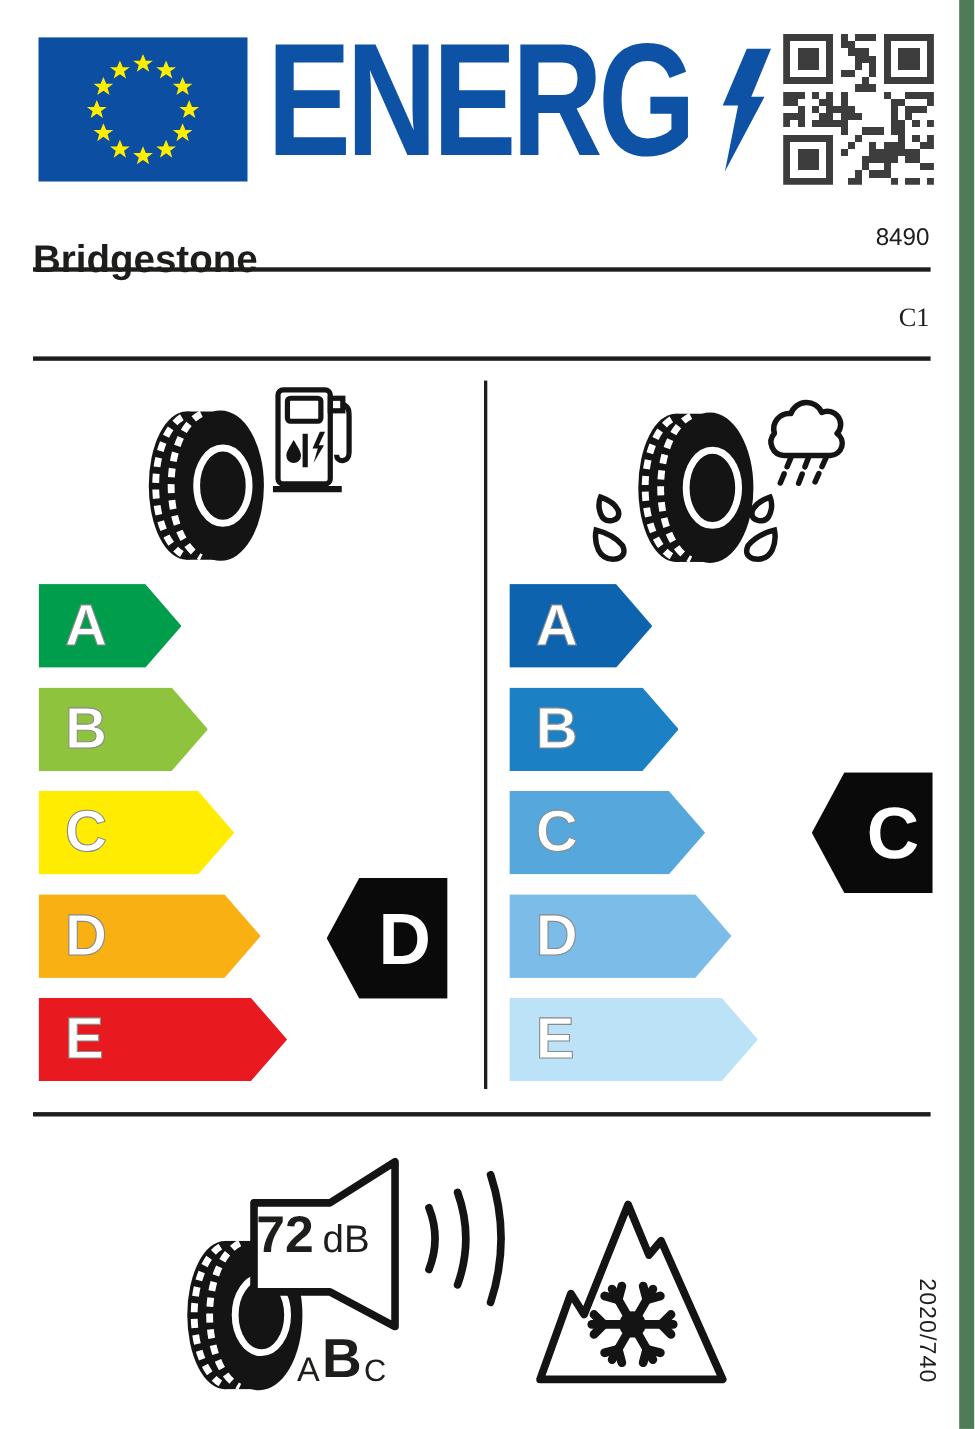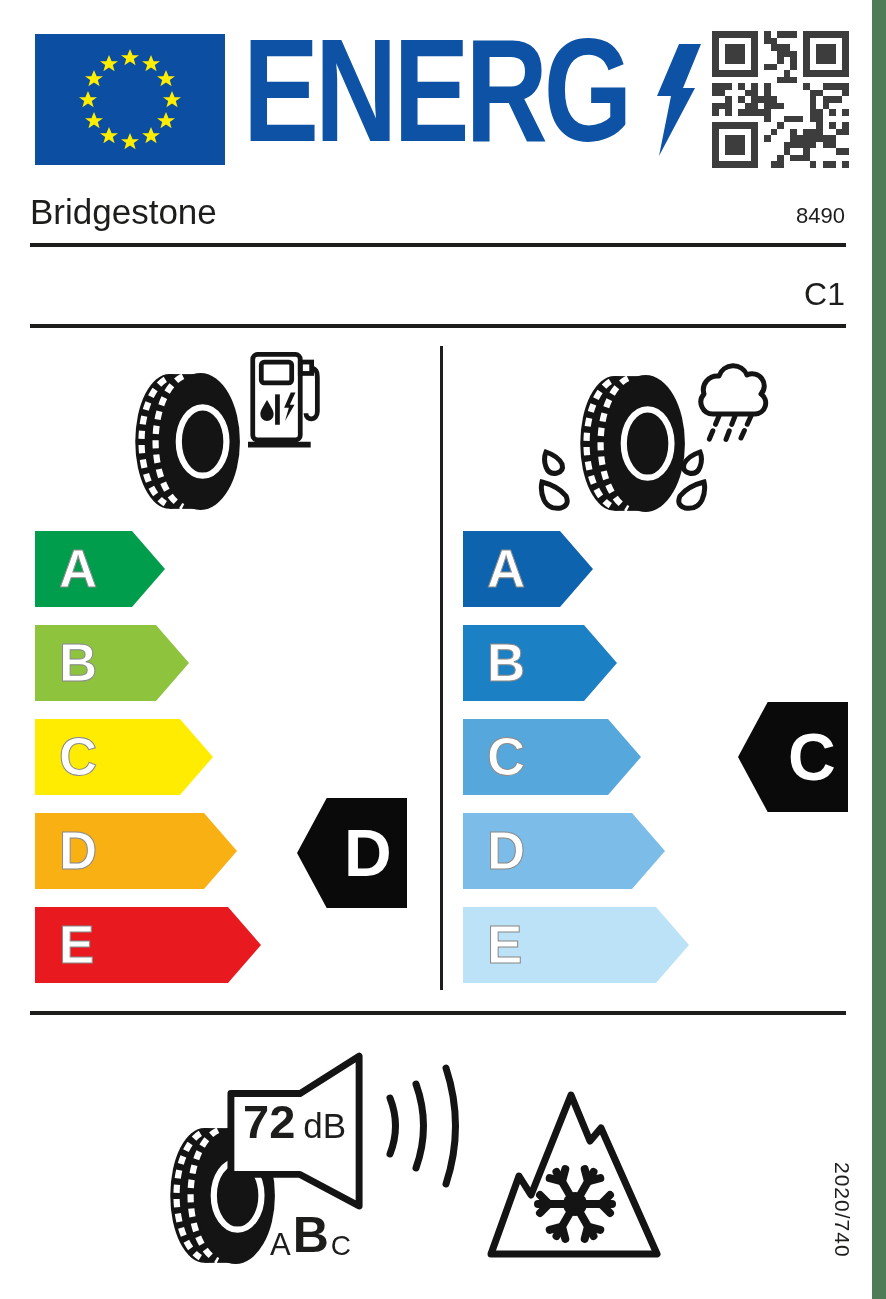--- a/index.html
+++ b/index.html
@@ -13,24 +13,24 @@
   .flag{left:35px;top:34px;width:190px;height:131px;background:#0b4ea2;}
   .energ{
     left:243px;top:18px;font-size:146px;font-weight:bold;color:#0e52a5;
     letter-spacing:-5px;transform:scaleX(0.78);transform-origin:left top;
     line-height:1;white-space:nowrap;
   }
   .bolt{left:648px;top:44px;width:54px;height:112px;}
   .qr{left:712px;top:31px;width:137px;height:137px;}
 
   
-  .supplier-name{left:30px;top:192px;font-size:35px;font-weight:normal;}
+  .supplier-name{left:30px;top:216px;font-size:35px;font-weight:bold;}
   .type-id{right:41px;top:203px;font-size:22px;}
   .tire-size{left:30px;top:266px;font-size:43px;}
-  .tire-class{right:41px;top:276px;font-size:32px;}
+  .tire-class{right:41px;top:276px;font-size:24px;font-family:Liberation Serif, serif;}
   .rule{left:30px;width:816px;height:4px;background:#1d1d1b;}
   .rule-1{top:243px;} .rule-2{top:324px;} .rule-3{top:1011px;}
   .divider-v{left:440px;top:346px;width:3px;height:644px;background:#1d1d1b;}
 
   
   .tire-fuel{left:128px;top:372px;width:114px;height:140px;}
   .pump{left:248px;top:349px;width:76px;height:104px;}
   .tire-wet{left:573px;top:374px;width:114px;height:140px;}
   .cloud{left:685px;top:350px;width:98px;height:94px;}
   .splash-l{left:536px;top:448px;width:44px;height:64px;}
@@ -52,21 +52,21 @@
 
   .indicator{
     background:#0a0a0a;color:#ffffff;font-weight:bold;font-size:66px;
     height:110px;line-height:110px;width:110px;box-sizing:border-box;padding-left:47px;
     clip-path:polygon(0 50%, 27% 0, 100% 0, 100% 100%, 27% 100%);
   }
   .ind-fuel{left:297px;top:798px;}
   .ind-wet{left:738px;top:702px;padding-left:50px;}
 
   
-  .db-text{left:243px;top:1094px;width:132px;display:flex;align-items:baseline;gap:8px;text-align:center;}
+  .db-text{left:233px;top:1094px;width:132px;display:flex;align-items:baseline;gap:8px;text-align:center;}
   .db-value{font-size:47px;font-weight:bold;}
   .db-unit{font-size:35px;}
   .noise-classes{left:270px;top:1206px;width:120px;height:54px;display:flex;align-items:flex-end;gap:2px;line-height:1;}
   .nc-a{font-size:31px;} .nc-b{font-size:50px;font-weight:bold;} .nc-c{font-size:28px;}
 
   .reg-ref{left:830px;top:1162px;height:104px;font-size:21px;writing-mode:vertical-rl;letter-spacing:1px;}
   .edge-strip{left:872px;top:0;width:14px;height:1299px;background:#4d7c57;}
 </style>
 </head>
 <body>

